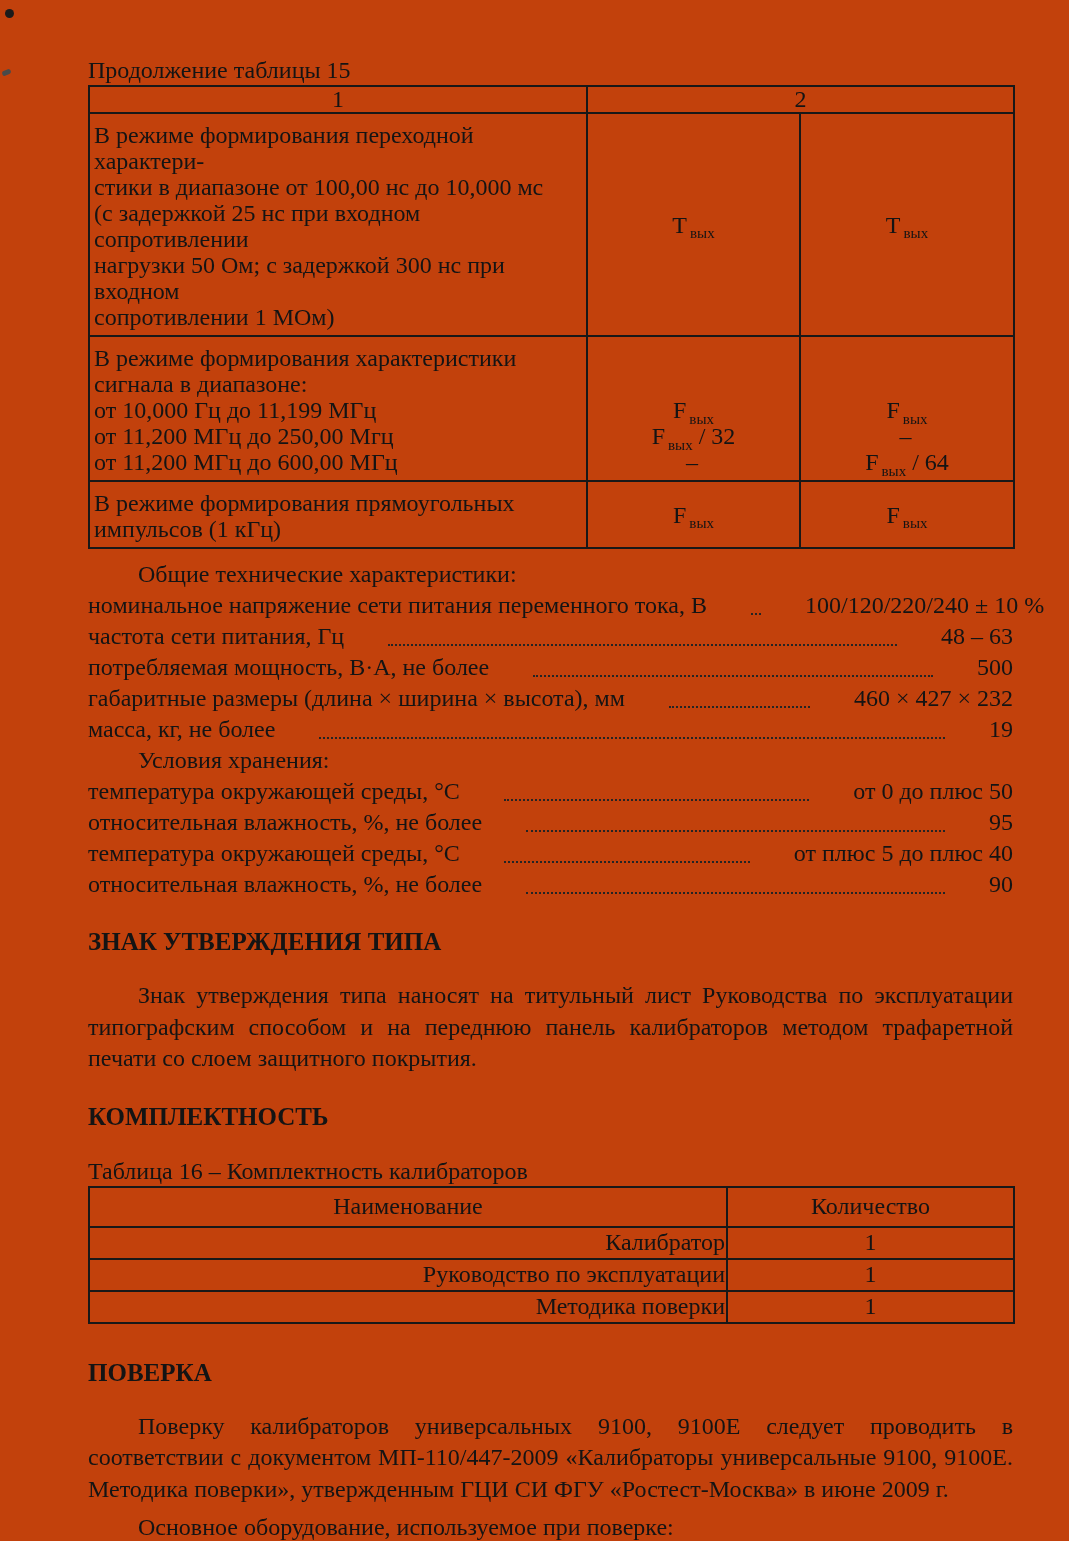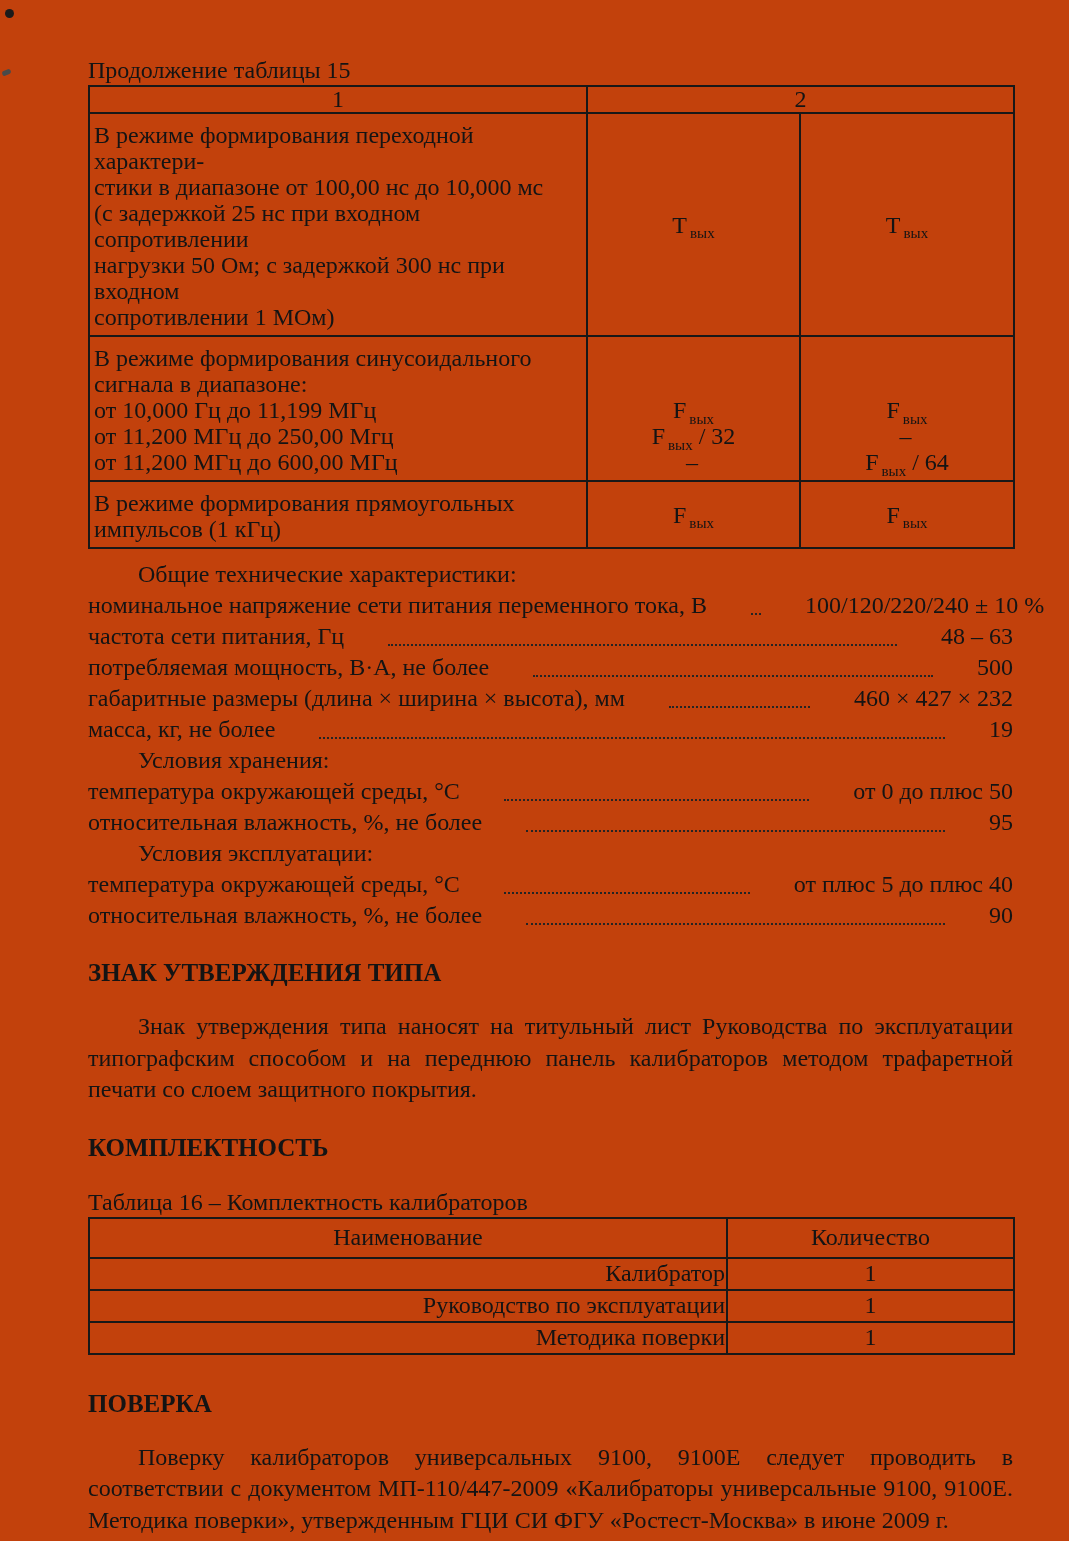--- a/index.html
+++ b/index.html
@@ -87,21 +87,21 @@
           <td class="val-mid">
             <div class="val-line"><span>Т</span><sub class="sx">вых</sub><span></span></div>
           </td>
           <td class="val-mid">
             <div class="val-line"><span>Т</span><sub class="sx">вых</sub><span></span></div>
           </td>
         </tr>
 
         <tr>
           <td class="desc" style="height:122px">
-            <div>В режиме формирования синусоидального</div>
+            <div>В режиме формирования характеристики</div>
             <div>сигнала в диапазоне:</div>
             <div>от 10,000 Гц  до 11,199 МГц</div>
             <div>от 11,200 МГц до 250,00 Мгц</div>
             <div>от 11,200 МГц до 600,00 МГц</div>
           </td>
           <td class="val-bot">
             <div class="val-line"><span>F</span><sub class="sx">вых</sub><span></span></div>
             <div class="val-line"><span>F</span><sub class="sx">вых</sub><span> / 32</span></div>
             <div class="val-line"><span>–</span><sub class="sx"></sub><span></span></div>
           </td>
@@ -164,21 +164,20 @@
           <span class="spec-value">от 0 до плюс 50</span>
         </div>
       <div class="spec-row">
           <span class="spec-label">относительная влажность, %, не более</span>
           <span class="spec-dots"></span>
           <span class="spec-value">95</span>
         </div>
     </div>
 
     <div>
-      <div class="spec-title">Условия эксплуатации:</div>
       <div class="spec-row">
           <span class="spec-label">температура окружающей среды, °С</span>
           <span class="spec-dots"></span>
           <span class="spec-value">от плюс 5 до плюс 40</span>
         </div>
       <div class="spec-row">
           <span class="spec-label">относительная влажность, %, не более</span>
           <span class="spec-dots"></span>
           <span class="spec-value">90</span>
         </div>

